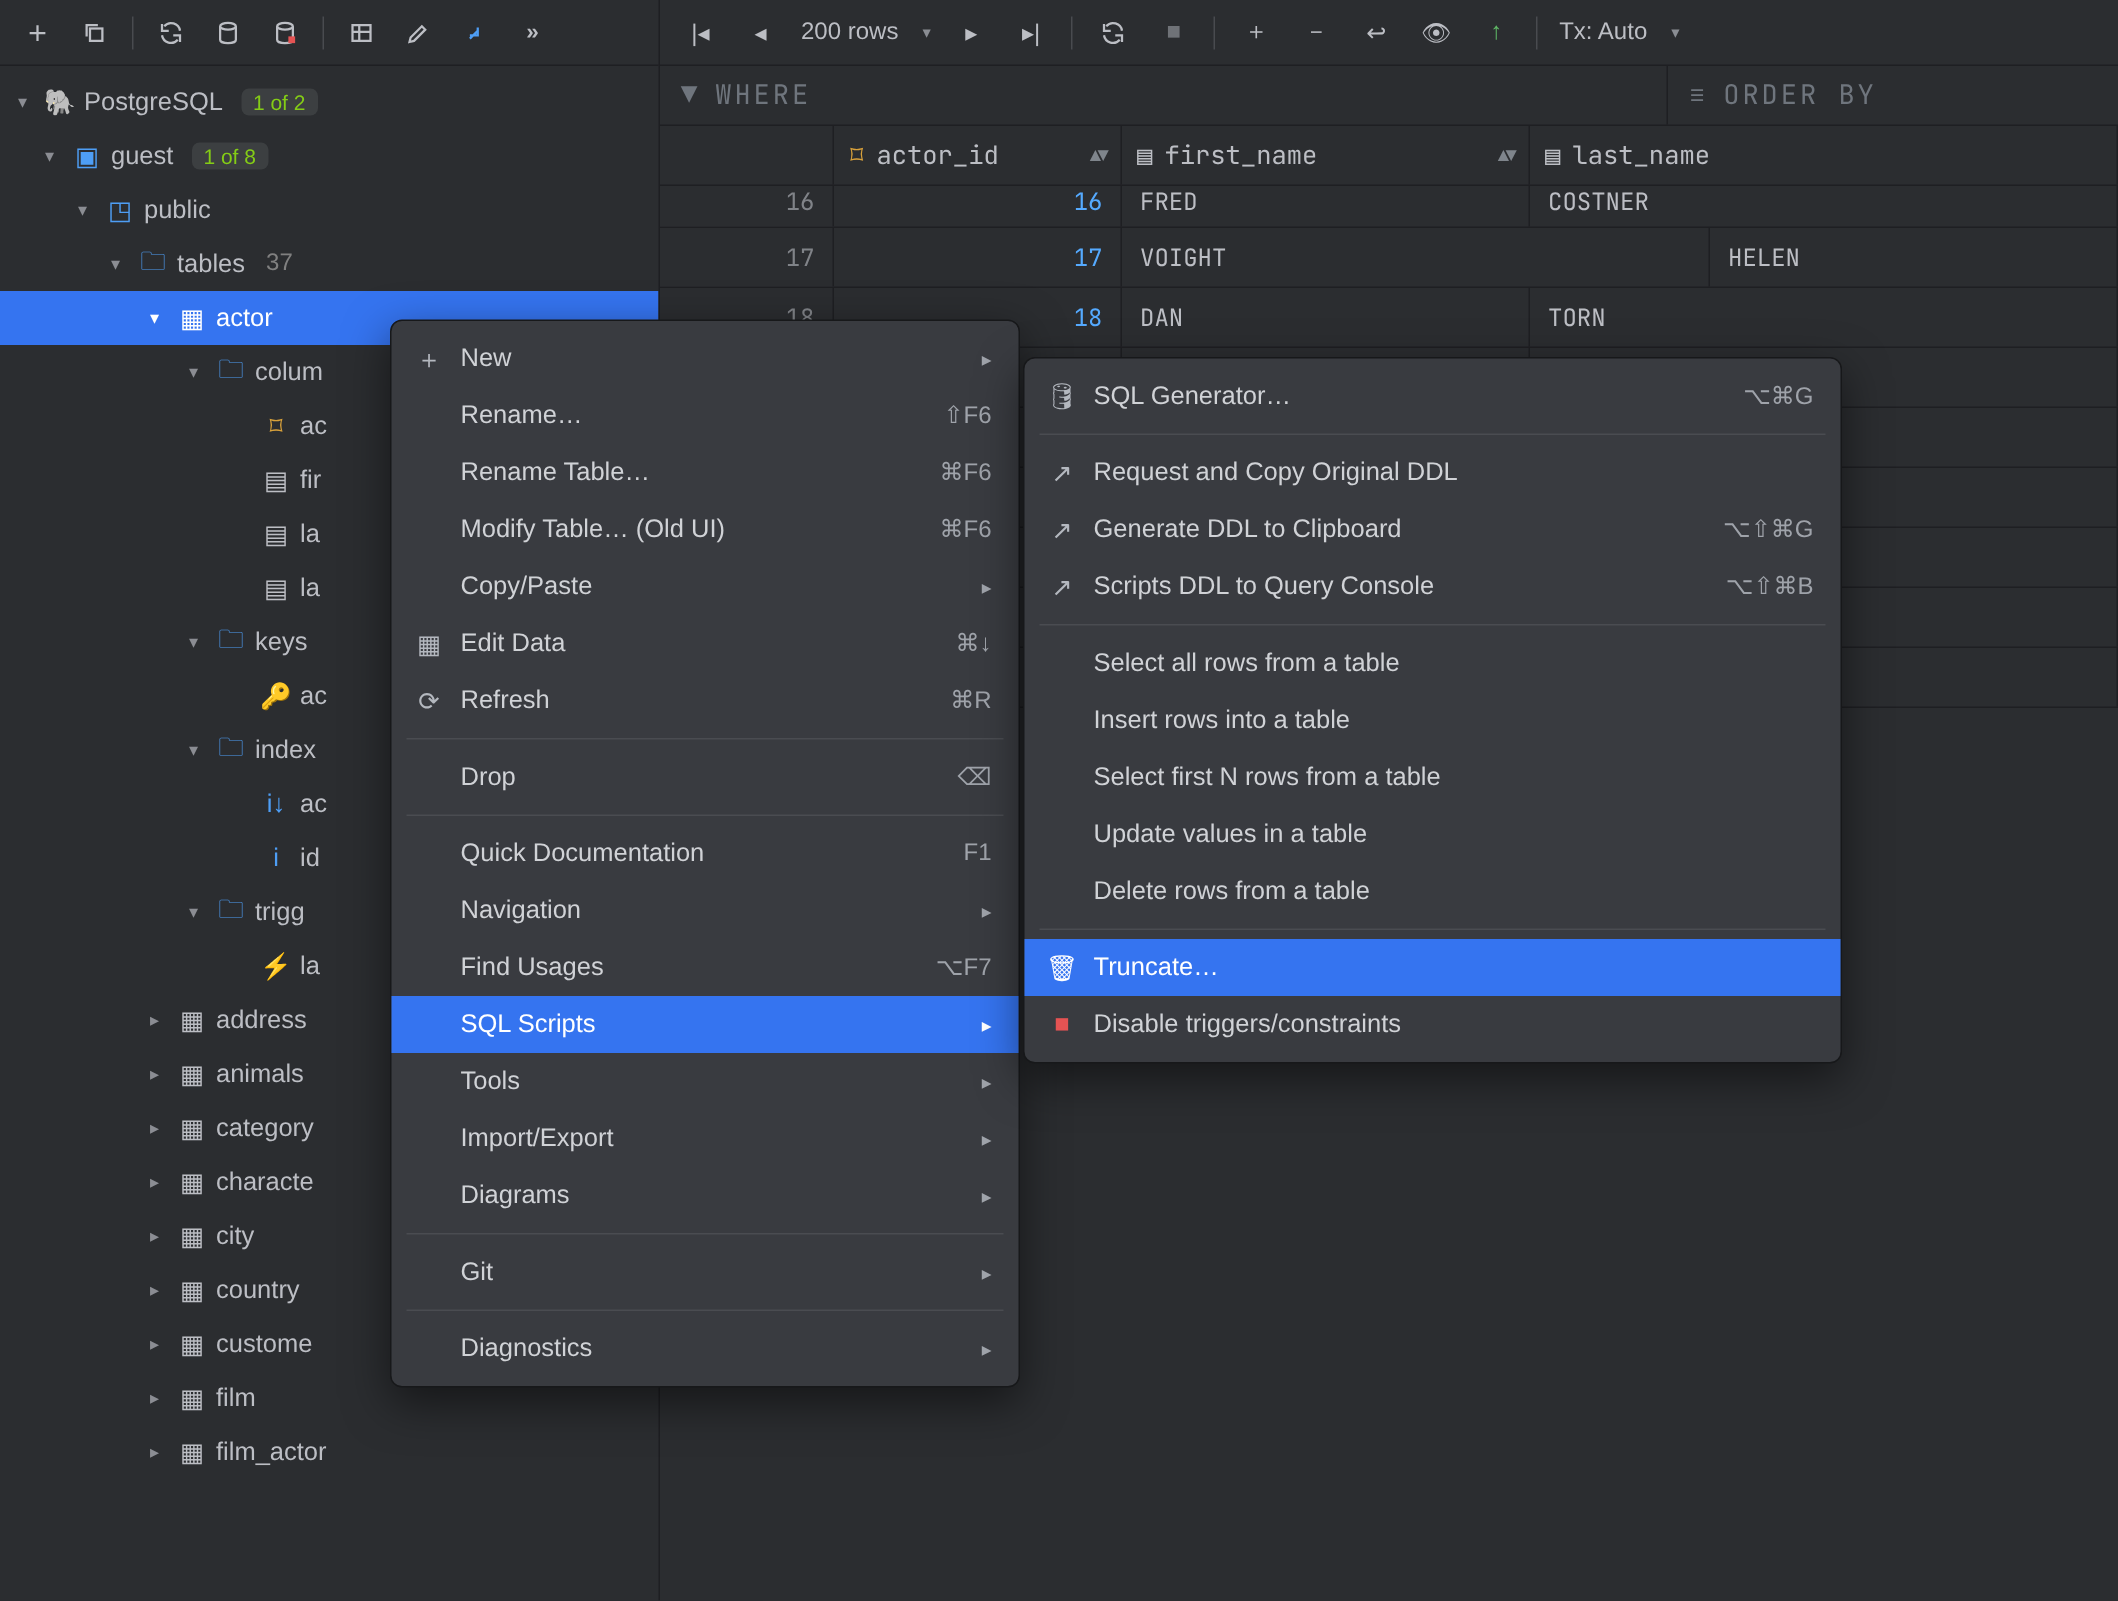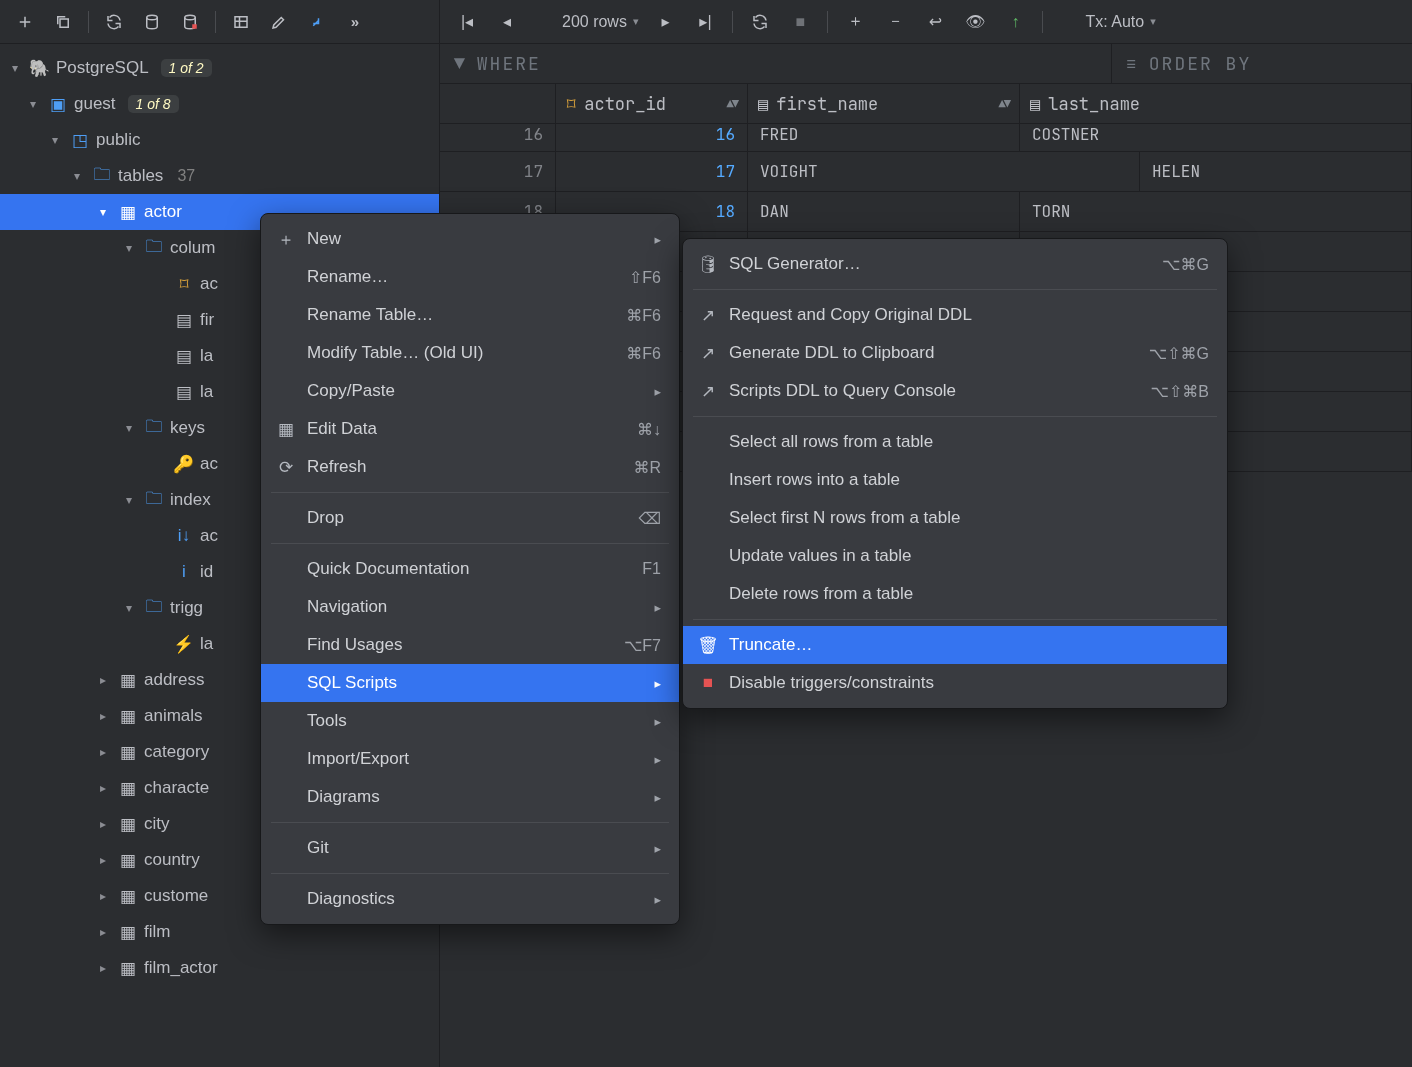--- a/index.html
+++ b/index.html
@@ -19,38 +19,38 @@
 .left { width: 440px; flex: 0 0 440px; background: #2b2d30; border-right: 1px solid #1e1f22; display: flex; flex-direction: column; }
 
 .toolbar { display: flex; align-items: center; height: 44px; padding: 0 8px; border-bottom: 1px solid #1e1f22; gap: 4px; }
 .tbtn { width: 34px; height: 34px; display: inline-flex; align-items: center; justify-content: center; color: #bcbec4; border-radius: 4px; cursor: pointer; }
 .tdiv { width: 1px; height: 22px; background: #494b4f; margin: 0 4px; }
 
 .tree { flex: 1; overflow: auto; padding-top: 6px; font-size: 17px; }
 .node { display: flex; align-items: center; height: 36px; padding-right: 8px; gap: 6px; white-space: nowrap; }
 .node .arrow { width: 18px; text-align: center; color: #8b8d93; font-size: 12px; }
 .node .nic { width: 20px; display: inline-flex; justify-content: center; }
-.badge { background: #3c3f41; color: #fef9c3; font-size: 14px; padding: 1px 8px; border-radius: 5px; margin-left: 6px; font-style: italic; }
+.badge { background: #3c3f41; color: #84cc16; font-size: 14px; padding: 1px 8px; border-radius: 5px; margin-left: 6px; }
 .count { color: #808080; margin-left: 8px; font-size: 16px; }
 .sel { background: #3574f0; color: #fff; }
 .sel .arrow { color: #fff; }
 
 
 .pad0 { padding-left: 6px; }
 .pad1 { padding-left: 24px; }
 .pad2 { padding-left: 46px; }
 .pad3 { padding-left: 68px; }
 .pad4 { padding-left: 94px; }
 .pad5 { padding-left: 120px; }
 .pad6 { padding-left: 150px; }
 
 
 .right { flex: 1; display: flex; flex-direction: column; background: #2b2d30; min-width: 0; }
 .rtoolbar { display: flex; align-items: center; height: 44px; padding: 0 10px; border-bottom: 1px solid #1e1f22; gap: 6px; font-size: 16px; }
-.chip { color: #bcbec4; display: inline-flex; align-items: center; gap: 6px; padding: 0 4px; margin-left: 28px; }
+.chip { color: #bcbec4; display: inline-flex; align-items: center; gap: 16px; padding: 0 4px; }
 
 .filters { display: flex; height: 40px; border-bottom: 1px solid #1e1f22; }
 .fcell { display: flex; align-items: center; gap: 10px; padding: 0 14px; color: #6f757d; font-size: 18px; letter-spacing: 2px; }
 .fcell:first-child { flex: 1; border-right: 1px solid #1e1f22; }
 .fcell:last-child { flex: 0 0 300px; }
 
 .gridhead { display: flex; height: 40px; border-bottom: 1px solid #1e1f22; background: #2b2d30; }
 .gh { display: flex; align-items: center; padding: 0 10px; border-right: 1px solid #1e1f22; gap: 8px; font-size: 17px; color: #bcbec4; }
 .gh.num { flex: 0 0 116px; }
 .gh.id  { flex: 0 0 192px; justify-content: flex-start; }

